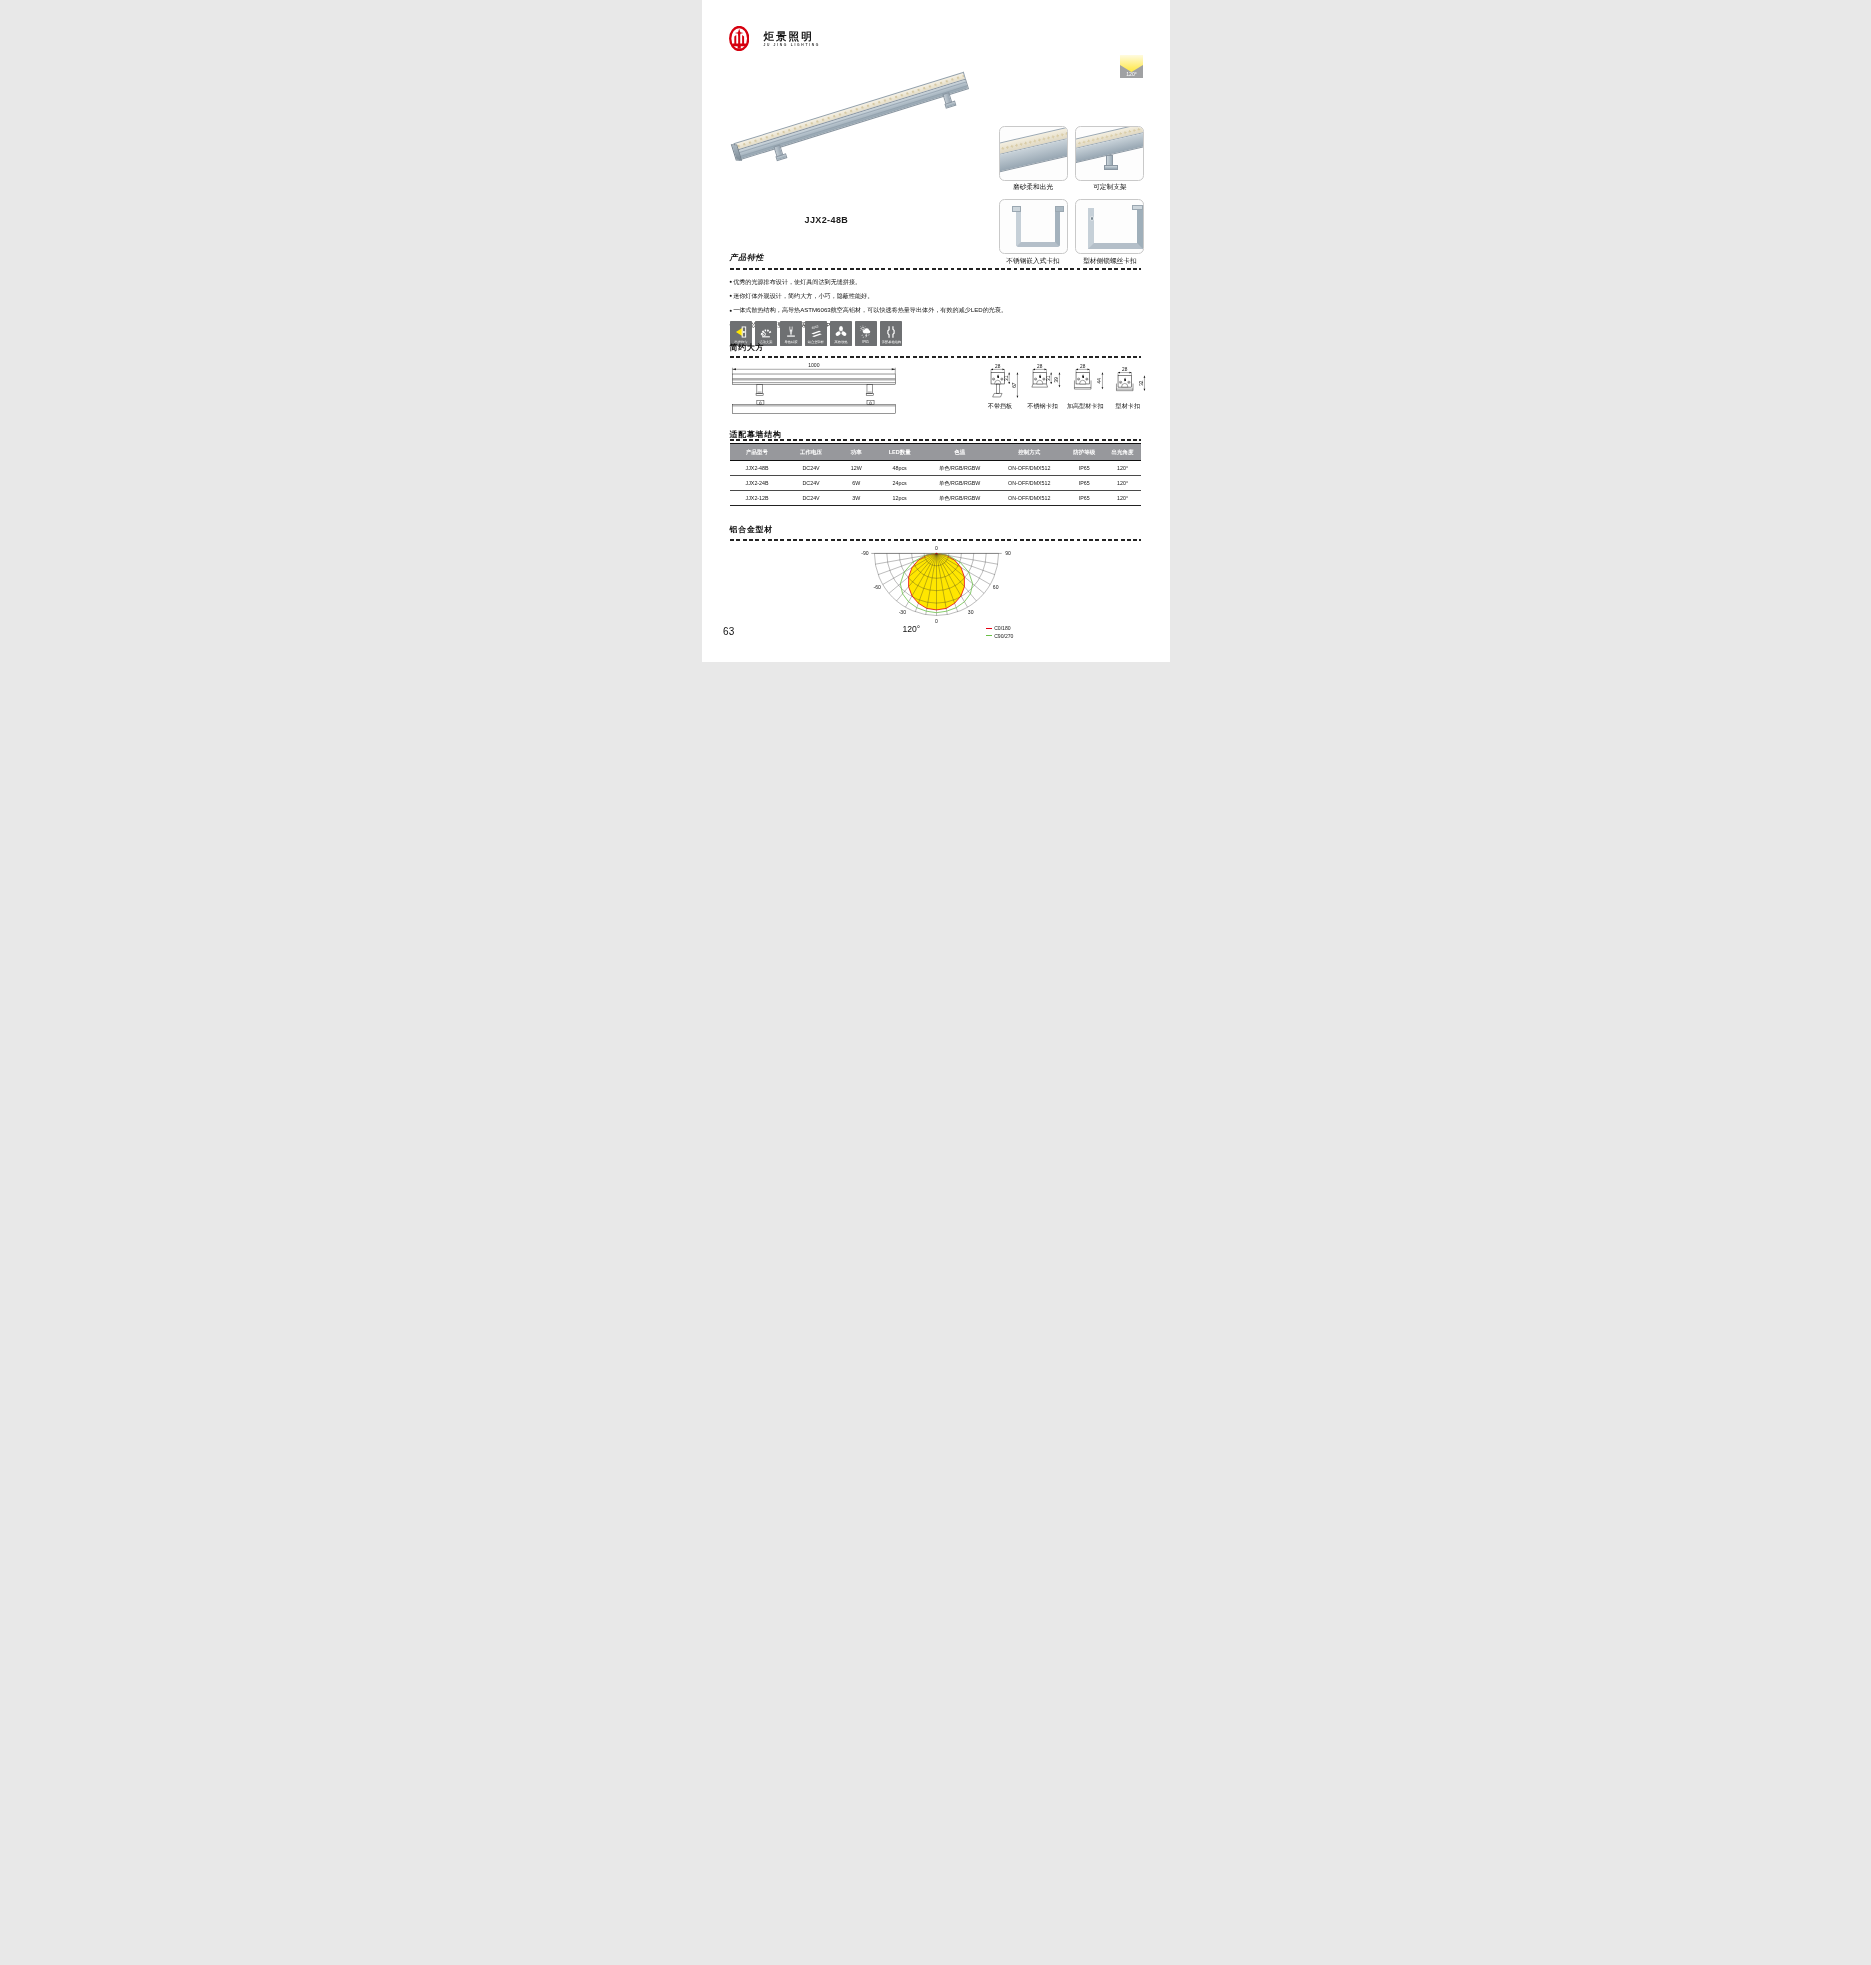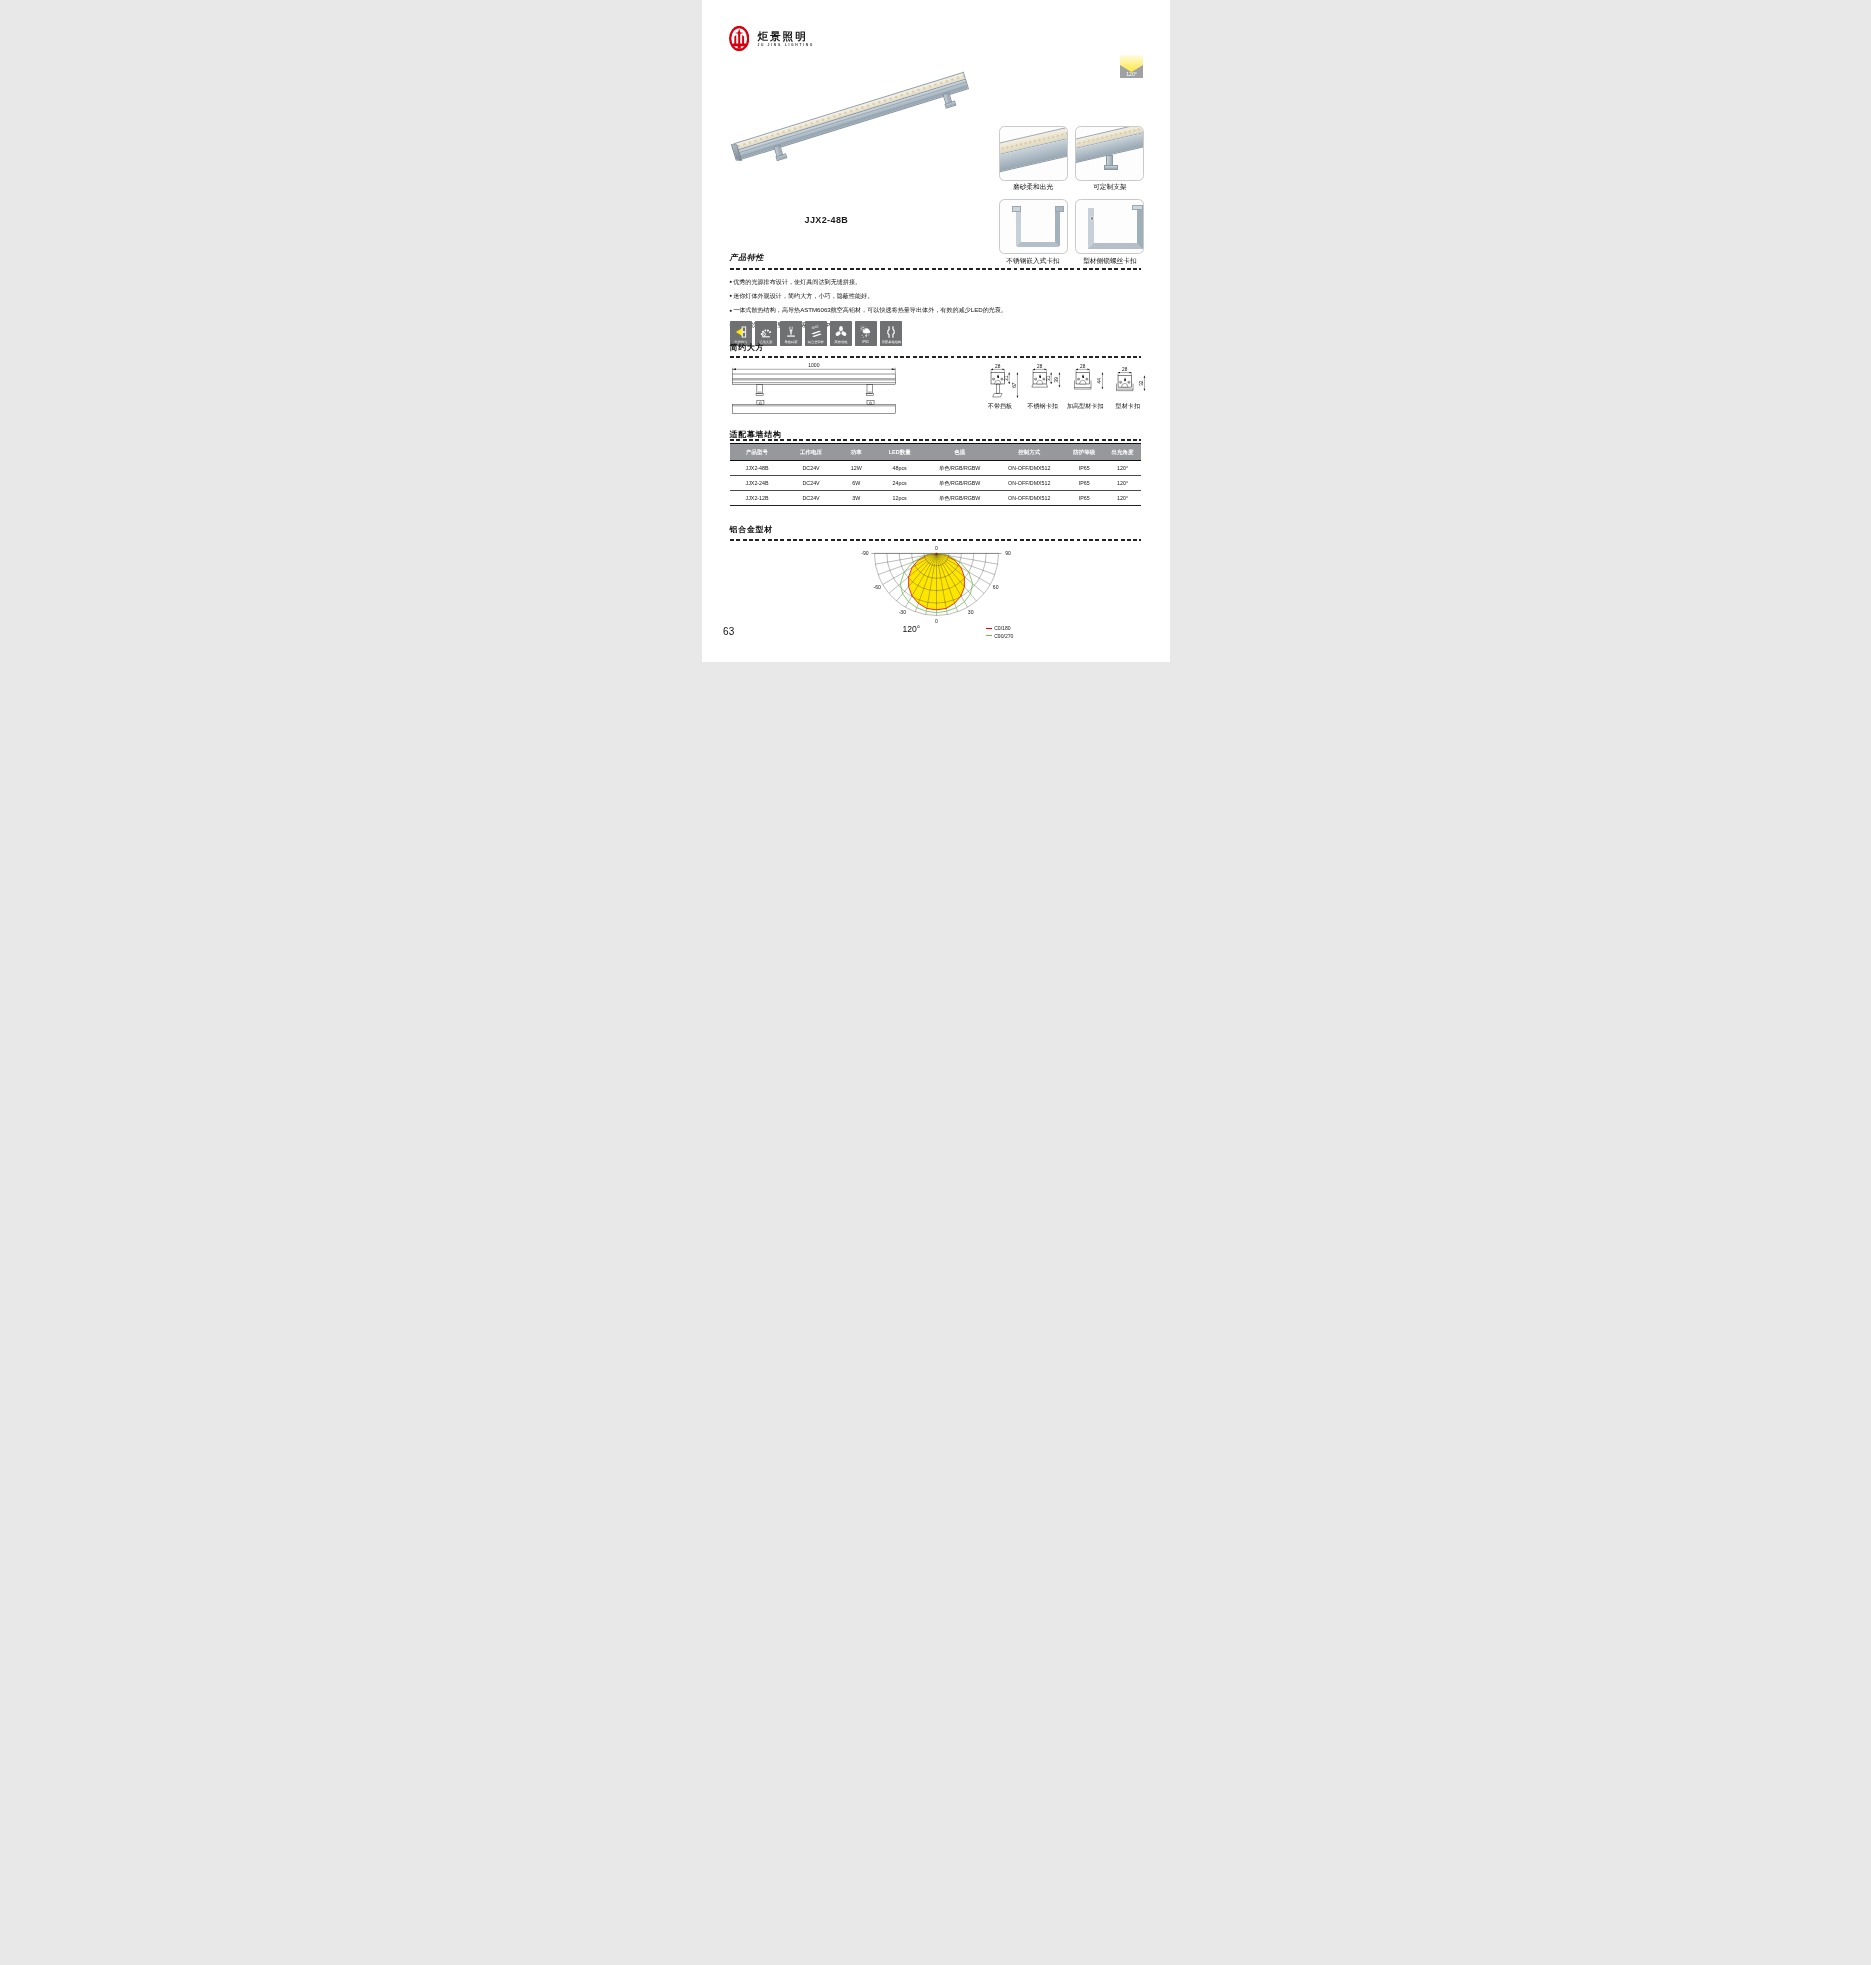--- a/index.html
+++ b/index.html
@@ -4,21 +4,21 @@
 <style>
   html,body{margin:0;padding:0;background:#e8e8e8;}
   .page{
     position:relative; width:468px; height:662px; margin:0 auto;
     background:#ffffff; overflow:hidden;
     font-family:"Liberation Sans","DejaVu Sans",sans-serif; color:#1a1a1a;
   }
   .abs{position:absolute;}
 
   
-  .logo{left:27.5px; top:26px; display:flex; align-items:center; gap:8px;}
+  .logo{left:27.5px; top:26px; display:flex; align-items:center; gap:14px;}
   .logo-text{display:flex; flex-direction:column; line-height:1;}
   .logo-cn{font-size:10.6px; font-weight:bold; letter-spacing:2px; color:#171717;}
   .logo-en{font-size:3.3px; letter-spacing:1.7px; margin-top:2.4px; color:#333; font-weight:bold;}
 
   
   .beam-badge{left:418px; top:55px; width:23px; height:23px;}
 
   
   .hero{left:31px; top:74px; width:255px; height:108px;}
   .bar-rot{position:absolute; left:3.9px; top:69px; width:241px; height:16px;

